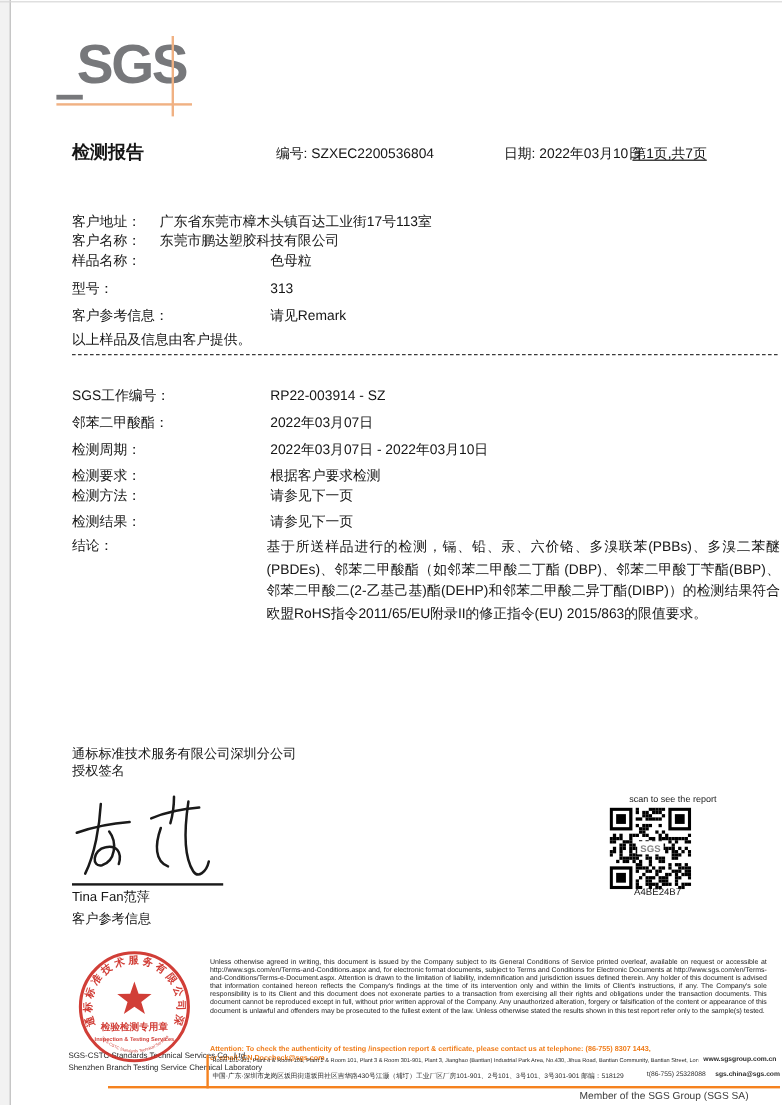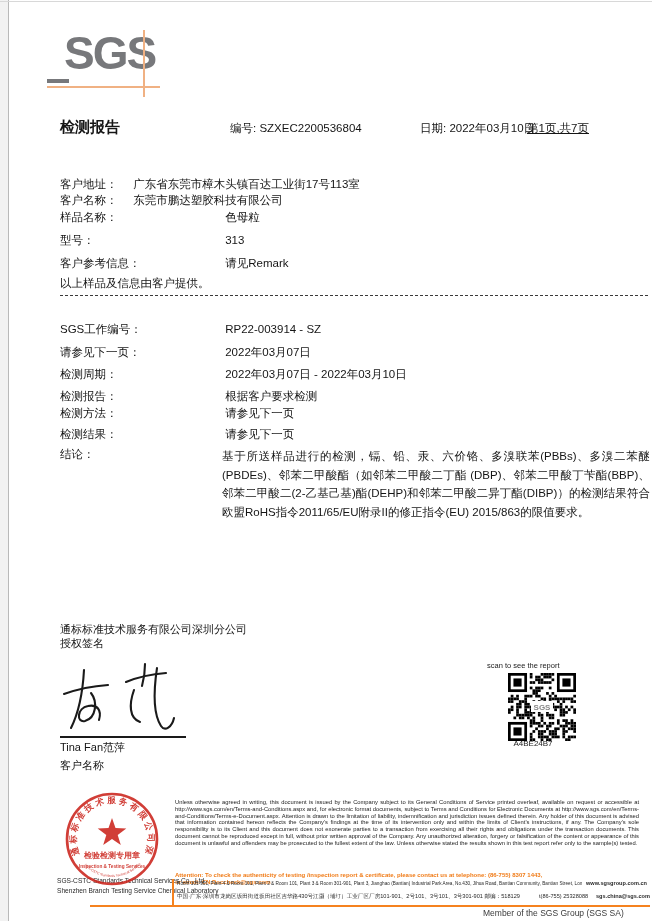--- a/index.html
+++ b/index.html
@@ -26,23 +26,23 @@
   .dashed{left:60px;top:295px;width:588px;border-top:1.5px dashed #3a3a3a;}
   .conclusion{left:222px;top:447px;width:428px;font-size:11.5px;line-height:18.5px;text-align:justify;}
   .conc-label{left:60px;top:447px;font-size:11.5px;}
   
   .sig-company{left:60px;top:622px;font-size:11px;line-height:14px;}
   .sig-line{left:60px;top:736px;width:126px;height:2px;background:#1a1a1a;}
   .sig-name{left:60px;top:740px;font-size:11px;}
   .sig-title{left:60px;top:758px;font-size:11px;}
   .sig-svg{left:58px;top:658px;}
   
-  .qr-caption{left:487px;top:661px;width:110px;text-align:left;font-size:7.5px;color:#222;}
+  .qr-caption{left:487px;top:661px;width:110px;text-align:right;font-size:7.5px;color:#222;}
   .qr-box{left:508px;top:673px;}
-  .qr-code-text{left:478px;top:739px;width:110px;text-align:center;font-size:8px;color:#222;}
+  .qr-code-text{left:493px;top:739px;width:110px;text-align:center;font-size:8px;color:#222;}
   
   .legal{left:175px;top:799px;width:464px;font-size:5.8px;line-height:6.75px;text-align:justify;color:#1c1c1c;}
   .attention{left:175px;top:872px;width:464px;font-size:6px;line-height:6.9px;font-weight:bold;color:#f07b17;}
   .co-line1{left:57px;top:877px;font-size:6.6px;color:#2a2a2a;white-space:nowrap;}
   .co-line2{left:57px;top:887px;font-size:6.6px;color:#2a2a2a;white-space:nowrap;}
   .vsep{left:172px;top:879px;width:2px;height:28px;background:#f5821f;}
   .addr-en{left:177px;top:881px;width:405px;font-size:4.7px;color:#2a2a2a;white-space:nowrap;overflow:hidden;}
   .website{left:586px;top:880px;font-size:5.6px;font-weight:bold;color:#2a2a2a;}
   .addr-cn{left:177px;top:893px;width:360px;font-size:5.6px;color:#2a2a2a;white-space:nowrap;overflow:hidden;}
   .phone{left:539px;top:893px;font-size:5.6px;color:#2a2a2a;}
@@ -99,29 +99,29 @@
   </div>
   <div class="row" style="top:276px;">以上样品及信息由客户提供。</div>
 
   <div class="abs dashed"></div>
 
   <div class="row" style="top:322px;">
     <span class="lab w2">SGS工作编号：</span>
     <span>RP22-003914 - SZ</span>
   </div>
   <div class="row" style="top:345px;">
-    <span class="lab w2">请参见下一页：</span>
+    <span class="lab w2">邻苯二甲酸酯：</span>
     <span>2022年03月07日</span>
   </div>
   <div class="row" style="top:367px;">
     <span class="lab w2">检测周期：</span>
     <span>2022年03月07日 - 2022年03月10日</span>
   </div>
   <div class="row" style="top:389px;">
-    <span class="lab w2">检测报告：</span>
+    <span class="lab w2">检测要求：</span>
     <span>根据客户要求检测</span>
   </div>
   <div class="row" style="top:427px;">
     <span class="lab w2">检测结果：</span>
     <span>请参见下一页</span>
   </div>
   <div class="row" style="top:406px;">
     <span class="lab w2">检测方法：</span>
     <span>请参见下一页</span>
   </div>
@@ -139,21 +139,21 @@
       <path d="M26,12 C25,30 21,54 13,70"></path>
       <path d="M33,35 C40,44 38,60 27,63 C18,65 19,50 30,48 C39,46 44,52 41,62"></path>
       <path d="M68,24 C80,19 95,16 108,15"></path>
       <path d="M87,6 C87,14 86,21 84,28"></path>
       <path d="M76,32 C71,46 71,60 82,64"></path>
       <path d="M99,10 C96,30 94,54 103,68 C107,74 114,69 116,60"></path>
     </g>
   </svg>
   <div class="abs sig-line"></div>
   <div class="abs sig-name">Tina Fan范萍</div>
-  <div class="abs sig-title">客户名称</div>
+  <div class="abs sig-title">客户参考信息</div>
 
   <div class="abs qr-caption">scan to see the report</div>
   <svg id="qr-svg" class="abs qr-box" width="68" height="68" viewBox="0 0 68 68">
       <rect width="68" height="68" fill="#fff"></rect>
       <g fill="#000">
         <rect x="21.76" y="0.00" width="2.72" height="2.72"></rect>
         <rect x="32.64" y="0.00" width="2.72" height="2.72"></rect>
         <rect x="35.36" y="0.00" width="2.72" height="2.72"></rect>
         <rect x="38.08" y="0.00" width="2.72" height="2.72"></rect>
         <rect x="40.80" y="0.00" width="2.72" height="2.72"></rect>

